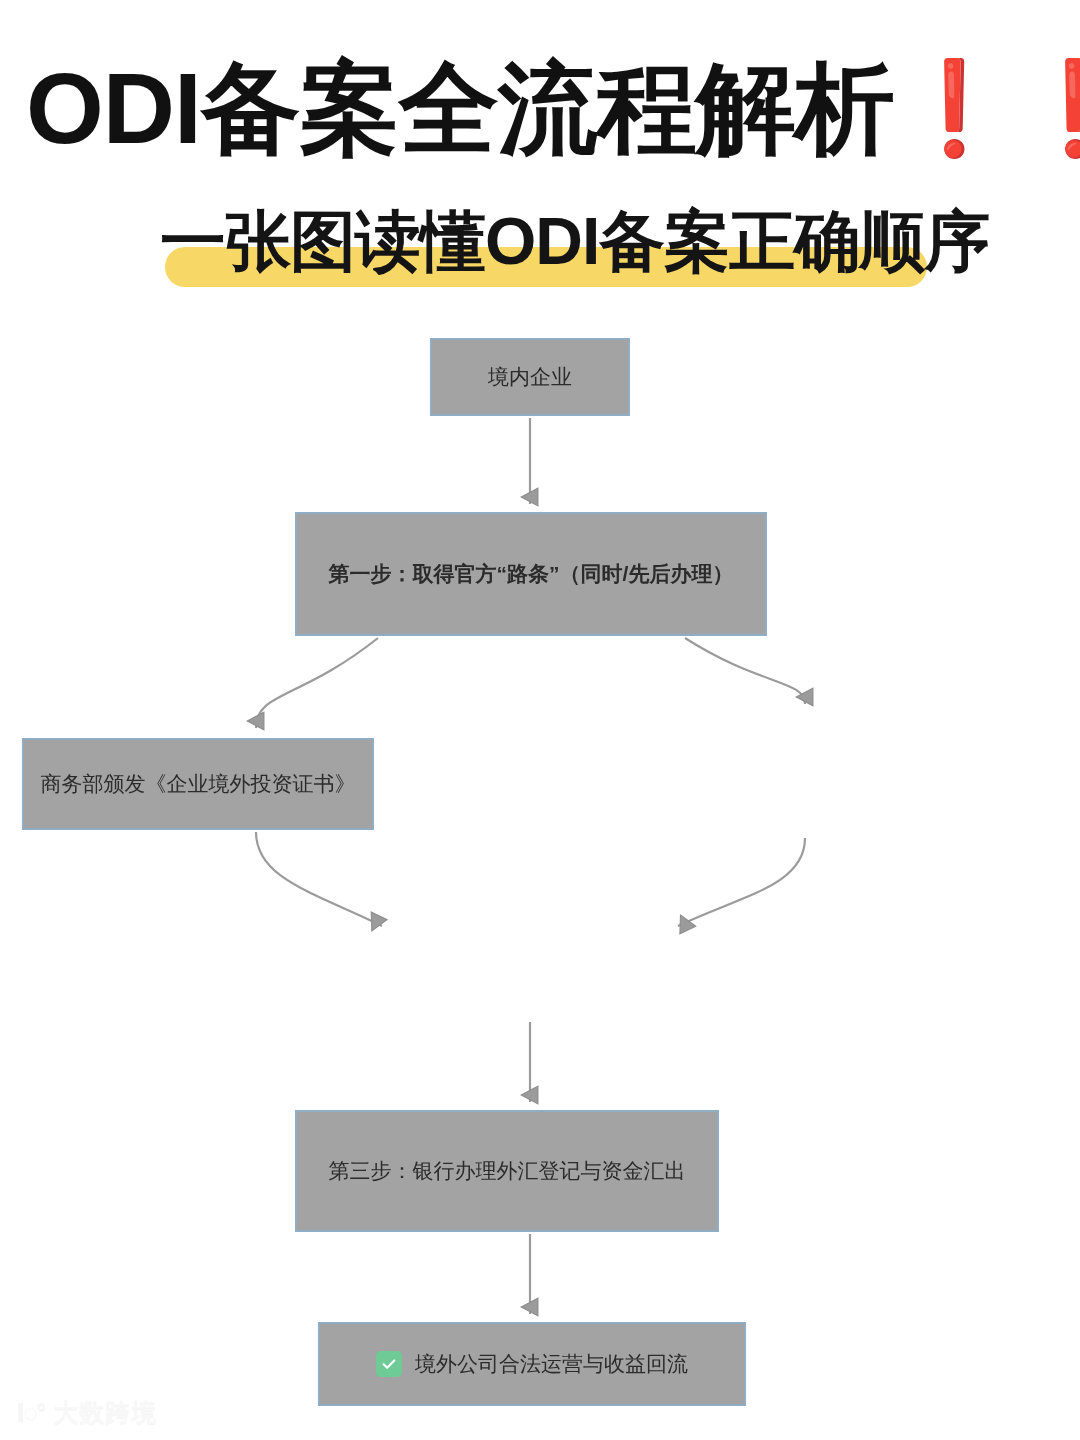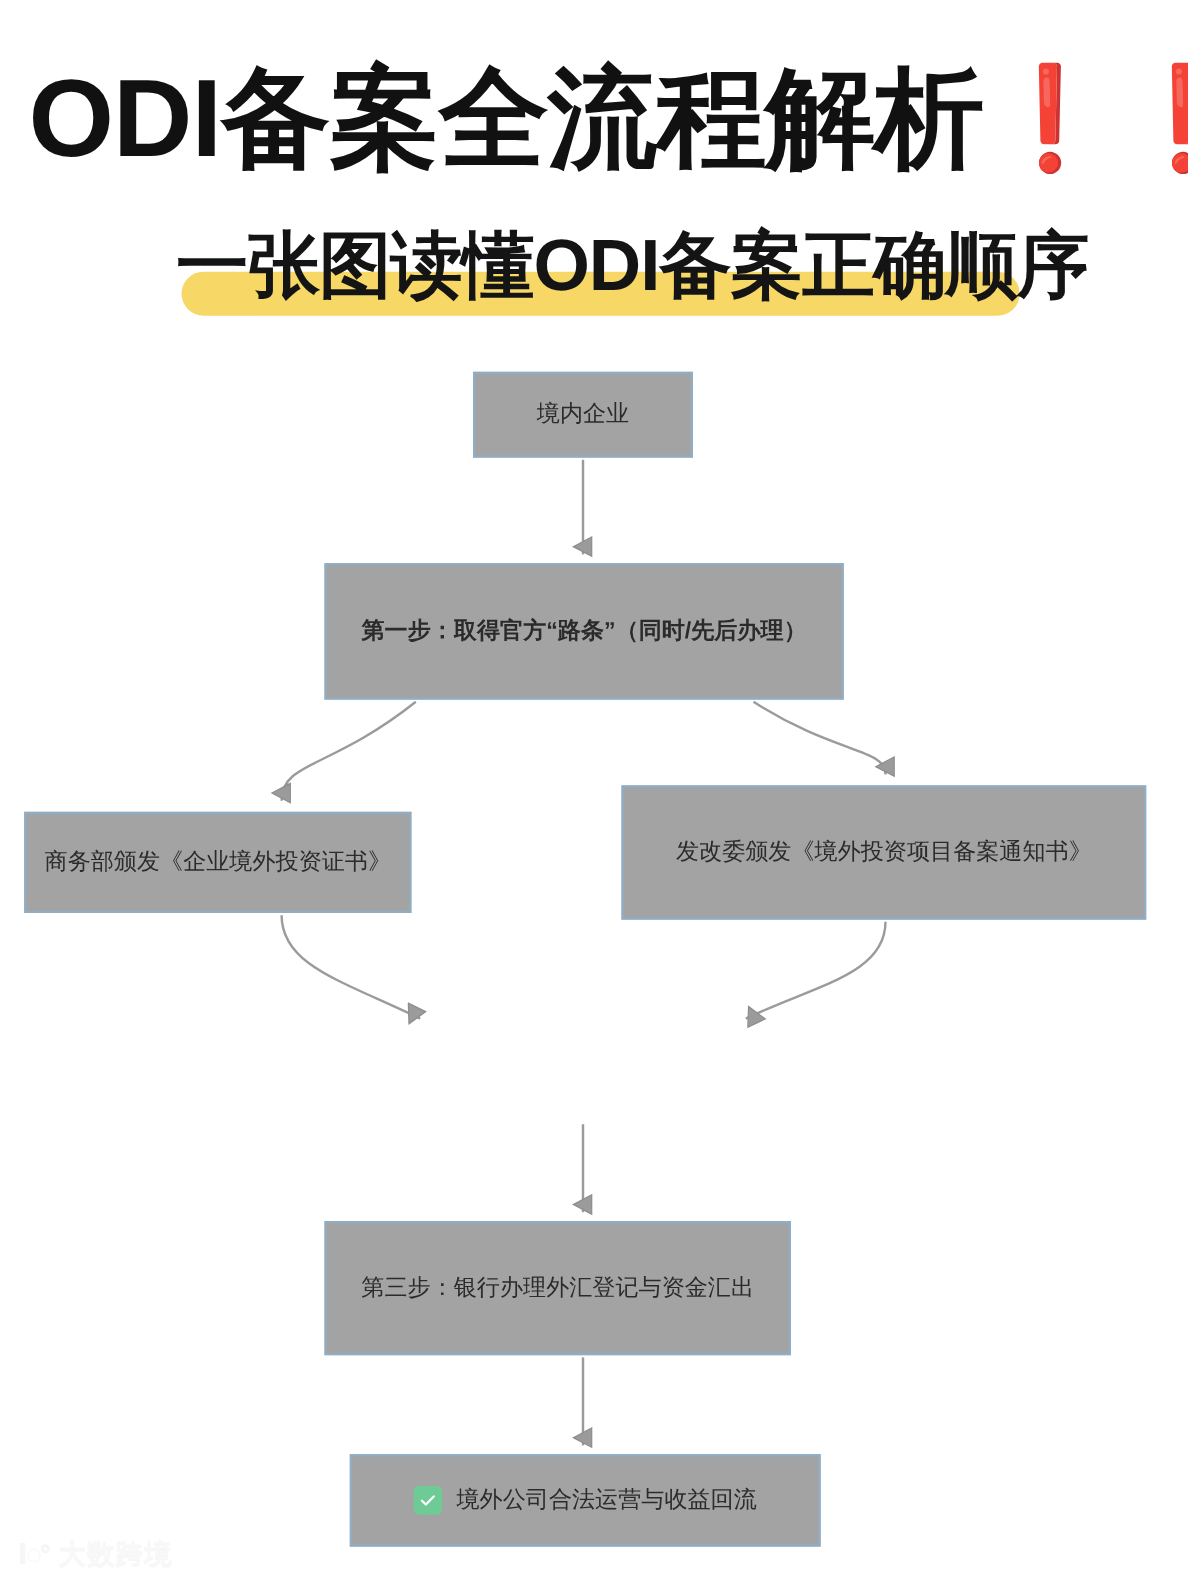--- a/index.html
+++ b/index.html
@@ -199,23 +199,20 @@
   </div>
 
   <div class="node" id="node-step1">
     <span class="node-label">第一步：取得官方“路条”（同时/先后办理）</span>
   </div>
 
   <div class="node" id="node-mofcom">
     <span class="node-label">商务部颁发《企业境外投资证书》</span>
   </div>
 
-  <div class="node" id="node-ndrc">
-    <span class="node-label">发改委颁发《境外投资项目备案通知书》</span>
-  </div>
 
 
   <div class="node" id="node-step3">
     <span class="node-label">第三步：银行办理外汇登记与资金汇出</span>
   </div>
 
   <div class="node" id="node-final">
     <span class="inner">
       <span class="check-badge">
         <svg width="18" height="18" viewBox="0 0 18 18" aria-hidden="true">

